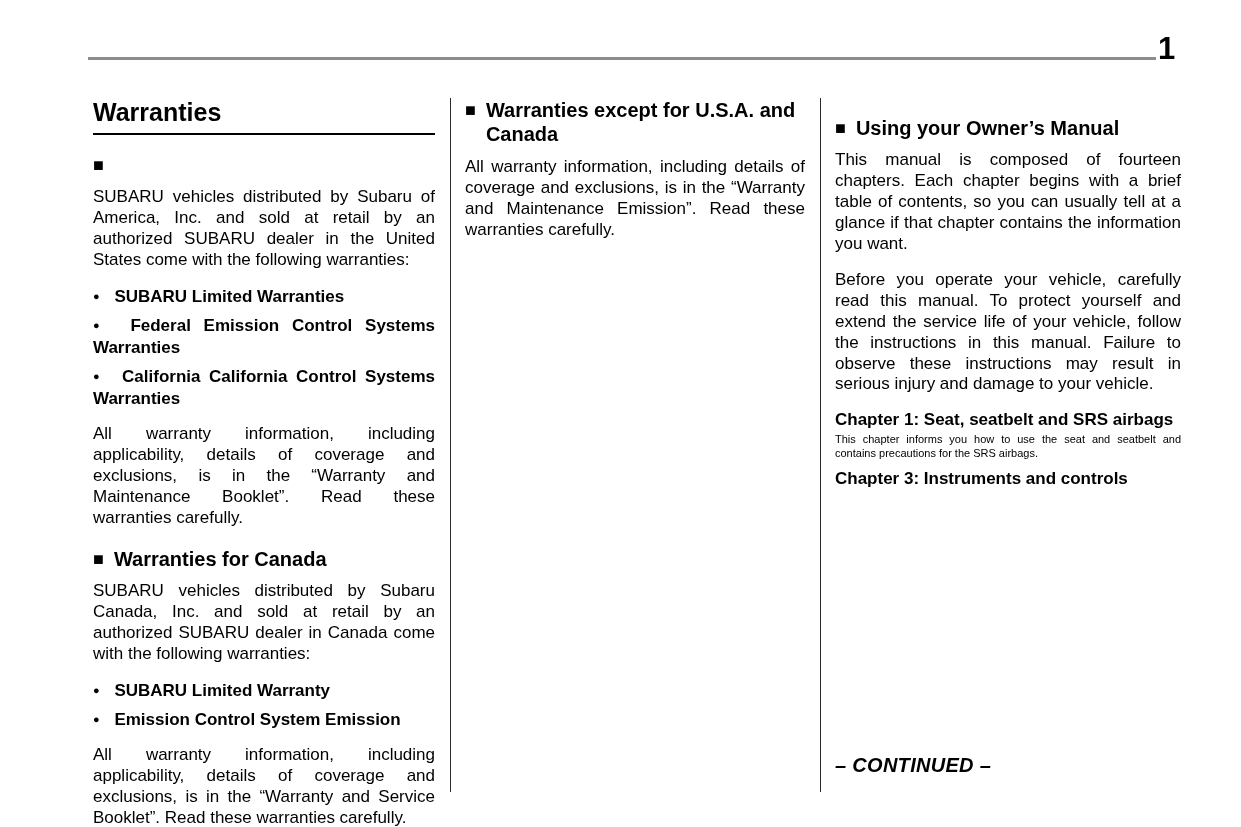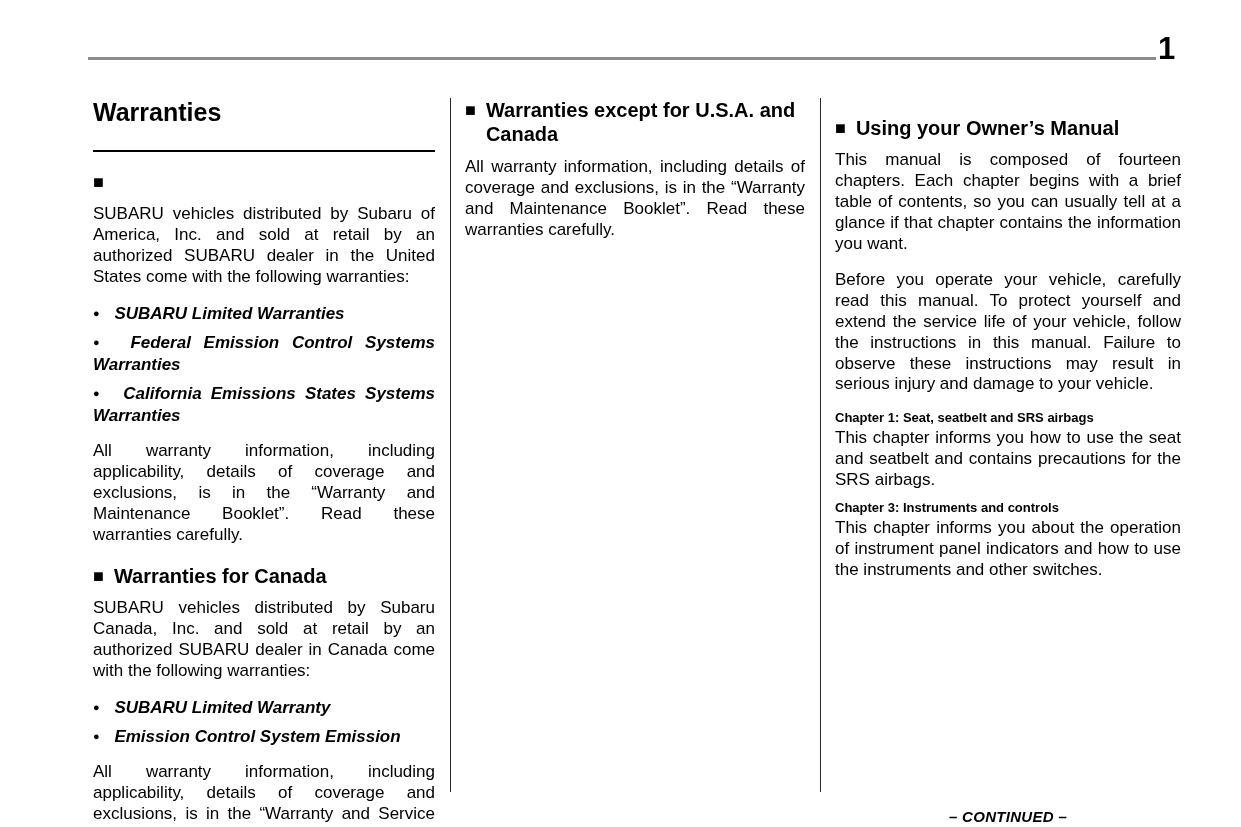--- a/index.html
+++ b/index.html
@@ -40,21 +40,21 @@
     height: 694px;
     background: #2a2a2a;
     margin: 0 14px 0 15px;
     flex: 0 0 1px;
   }
   .col-title {
     font-size: 25px;
     font-weight: bold;
     line-height: 1.15;
     margin: 0 0 14px 0;
-    padding-bottom: 23px;
+    padding-bottom: 6px;
     border-bottom: 2px solid #000;
   }
   .sec-heading {
     display: flex;
     gap: 10px;
     align-items: flex-start;
     font-size: 20px;
     font-weight: bold;
     line-height: 1.22;
     margin: 18px 0 10px 0;
@@ -63,51 +63,51 @@
   .sec-heading .sq {
     font-size: 18px;
     line-height: 1.35;
   }
   p.body {
     font-size: 17px;
     line-height: 1.23;
     text-align: justify;
     margin: 0 0 15px 0;
   }
-  .list { margin: 2px 0 14px 0; font-style: italic; }
+  .list { margin: 2px 0 14px 0; }
   p.li {
     font-size: 17px;
     font-weight: bold;
     line-height: 1.3;
     text-align: justify;
     margin: 0 0 7px 0;
   }
   .dot {
     font-size: 11px;
     margin-right: 10px;
     vertical-align: 2px;
   }
   .ch-heading {
-    font-size: 13px;
+    font-size: 17px;
     font-weight: bold;
     line-height: 1.23;
     margin: 9px 0 2px 0;
   }
   .ch-body {
-    font-size: 17px;
+    font-size: 11px;
     line-height: 1.23;
     text-align: justify;
     margin: 0 0 5px 0;
   }
   .footer-continued {
     position: absolute;
-    left: 835px; top: 808px;
+    left: 835px; top: 754px;
     width: 346px;
-    text-align: center;
-    font-size: 15px;
+    text-align: left;
+    font-size: 20px;
     font-weight: bold;
     font-style: italic;
     letter-spacing: 0.3px;
   }
 </style>
 </head>
 <body>
 
 <div class="page">
 
@@ -127,21 +127,21 @@
         <p class="li">
           <span class="dot">●</span>
           <span>SUBARU Limited Warranties</span>
         </p>
         <p class="li">
           <span class="dot">●</span>
           <span>Federal Emission Control Systems Warranties</span>
         </p>
         <p class="li">
           <span class="dot">●</span>
-          <span>California Emissions States Systems Warranties</span>
+          <span>California California Control Systems Warranties</span>
         </p>
       </div>
       <p class="body">All warranty information, including applicability, details of coverage and exclusions, is in the “Warranty and Maintenance Booklet”. Read these warranties carefully.</p>
 
       <h2 class="sec-heading">
         <span class="sq">■</span>
         <span>Warranties for Canada</span>
       </h2>
       <p class="body">SUBARU vehicles distributed by Subaru Canada, Inc. and sold at retail by an authorized SUBARU dealer in Canada come with the following warranties:</p>
       <div class="list">
@@ -157,41 +157,40 @@
       <p class="body">All warranty information, including applicability, details of coverage and exclusions, is in the “Warranty and Service Booklet”. Read these warranties carefully.</p>
     </div>
 
     <div class="vdiv"></div>
 
     <div class="col-mid">
       <h2 class="sec-heading first">
         <span class="sq">■</span>
         <span>Warranties except for U.S.A. and Canada</span>
       </h2>
-      <p class="body">All warranty information, including details of coverage and exclusions, is in the “Warranty and Maintenance Booklet”. Read these warranties carefully.</p>
+      <p class="body">All warranty information, including details of coverage and exclusions, is in the “Warranty and Maintenance Emission”. Read these warranties carefully.</p>
     </div>
 
     <div class="vdiv"></div>
 
     <div class="col-right">
 
       <h2 class="sec-heading">
         <span class="sq">■</span>
         <span>Using your Owner’s Manual</span>
       </h2>
       <p class="body">This manual is composed of fourteen chapters. Each chapter begins with a brief table of contents, so you can usually tell at a glance if that chapter contains the information you want.</p>
       <p class="body">Before you operate your vehicle, carefully read this manual. To protect yourself and extend the service life of your vehicle, follow the instructions in this manual. Failure to observe these instructions may result in serious injury and damage to your vehicle.</p>
 
       <div>
         <p class="ch-heading">Chapter 1: Seat, seatbelt and SRS airbags</p>
         <p class="ch-body">This chapter informs you how to use the seat and seatbelt and contains precautions for the SRS airbags.</p>
       </div>
       <div>
         <p class="ch-heading">Chapter 3: Instruments and controls</p>
-        <p class="ch-body">This chapter informs you about the operation of instrument panel indicators and how to use the instruments and other switches.</p>
       </div>
     </div>
 
   </div>
 
   <div class="footer-continued">– CONTINUED –</div>
 
 </div>
 
 </body></html>

